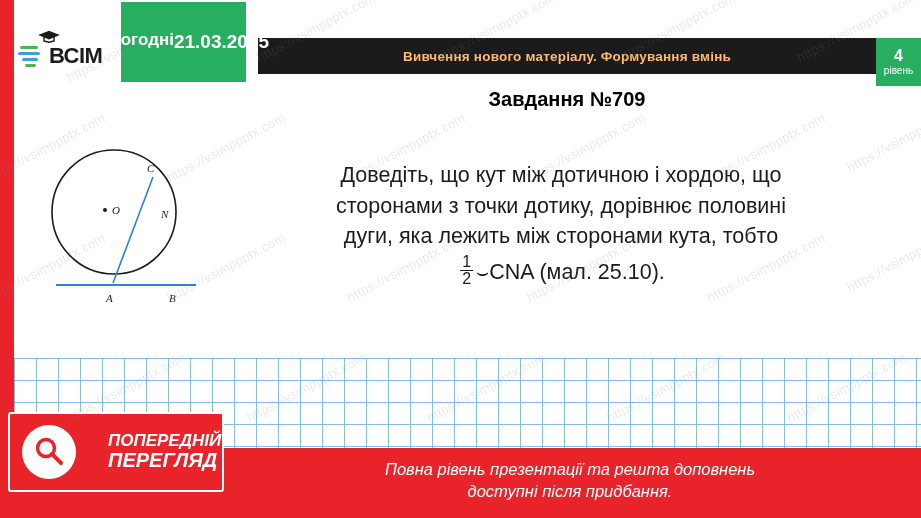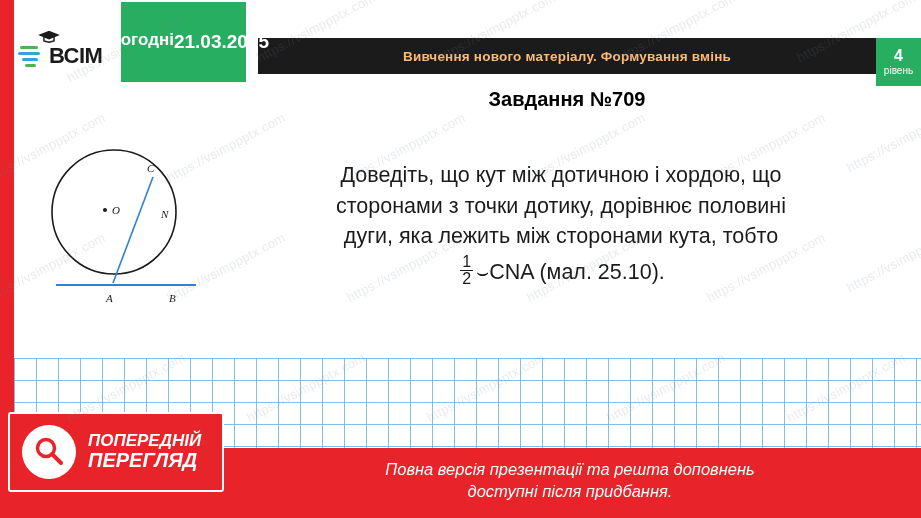--- a/index.html
+++ b/index.html
@@ -115,21 +115,21 @@
   }
   .banner-text{
     position:absolute;left:250px;top:458px;width:640px;
     text-align:center;color:#ffffff;font-style:italic;font-size:16.5px;
     line-height:1.35;z-index:35;
   }
   
   .preview-badge{
     position:absolute;left:8px;top:412px;width:212px;height:76px;
     background:#e8242a;border:2px solid #ffffff;border-radius:3px;
-    display:flex;align-items:center;z-index:36;
+    display:flex;align-items:center;z-index:36;gap:20px;
   }
   .mag-circle{
     width:54px;height:54px;border-radius:50%;background:#ffffff;
     margin-left:12px;position:relative;flex:0 0 auto;
     display:flex;align-items:center;justify-content:center;
   }
   .preview-labels{
     margin-left:12px;color:#ffffff;font-weight:bold;font-style:italic;
     line-height:1.08;
   }
@@ -254,21 +254,21 @@
     <div style="margin-top:4px;">
       <span class="frac">
           <span class="num">1</span>
           <span class="den">2</span>
         </span><span class="arc">⌣</span><span>CNA (мал. 25.10).</span>
     </div>
   </div>
 
   <div class="bottom-banner"></div>
   <div class="banner-text">
-    <div>Повна версія презентації та решта доповнень</div>
+    <div>Повна рівень презентації та решта доповнень</div>
     <div>доступні після придбання.</div>
   </div>
 
   <div class="preview-badge">
     <div class="mag-circle">
       <svg width="34" height="34" viewBox="0 0 34 34">
         <circle cx="14" cy="13" r="8.5" fill="none" stroke="#e8242a" stroke-width="3.5"></circle>
         <line x1="20" y1="19" x2="29" y2="28" stroke="#e8242a" stroke-width="4" stroke-linecap="round"></line>
       </svg>
     </div>

